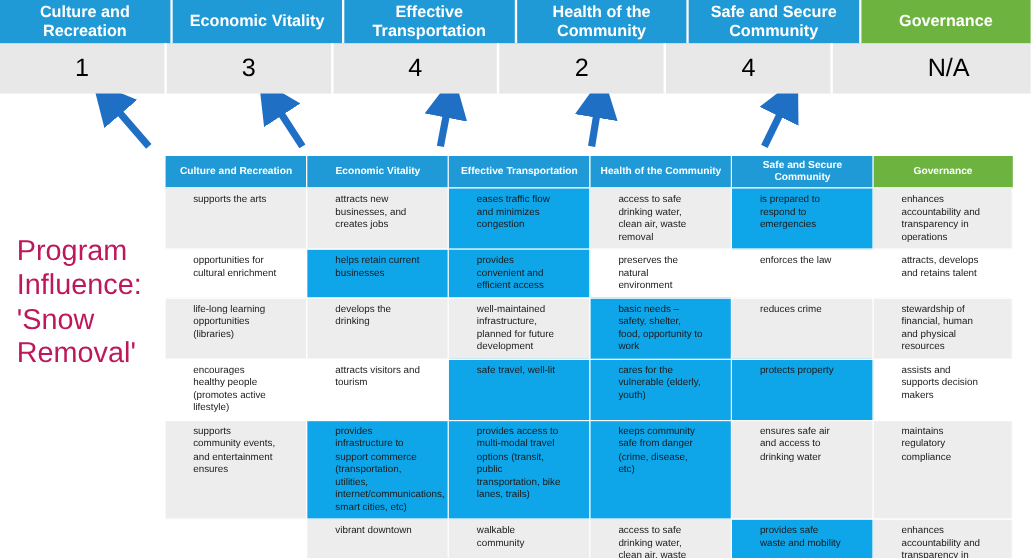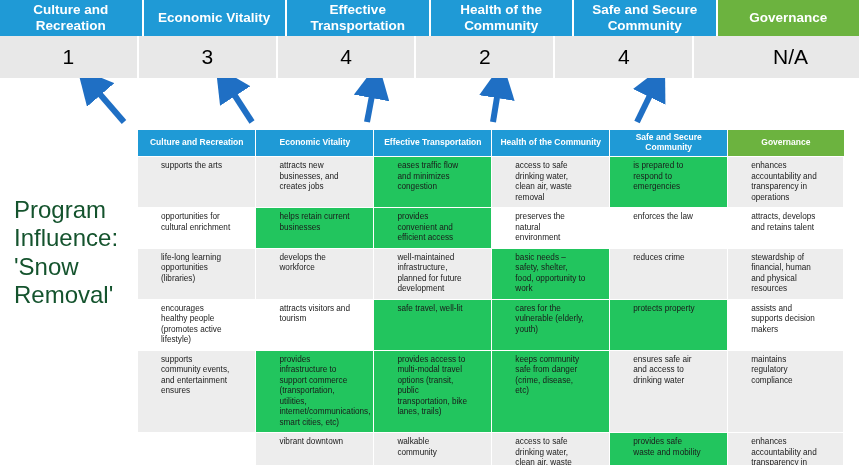--- a/index.html
+++ b/index.html
@@ -77,21 +77,21 @@
     height: 52px;
   }
 
   
   #caption {
     position: absolute;
     left: 14px;
     top: 196px;
     width: 120px;
     font-size: 24px;
-    color: #14532d;
+    color: #be185d;
     line-height: 1.18;
   }
 
   
   #matrix {
     position: absolute;
     left: 138px;
     top: 130px;
     width: 706px;
     border-collapse: collapse;
@@ -128,21 +128,21 @@
     padding: 4px 23px;
     line-height: 1.28;
     border-right: 1px solid #ffffff;
     border-bottom: 1px solid #ffffff;
     background: #ffffff;
   }
   #matrix td.shade {
     background: #ededed;
   }
   #matrix td.hl {
-    background: #22c55e;
+    background: #0ea5e9;
   }
   #matrix td.empty { background: #ffffff; }
   #matrix tr.shaderow td.plain { background: #ededed; }
 </style>
 </head>
 <body>
 
 <div id="top-strip">
   <div id="top-header-row">
     <div class="top-head-cell">Culture and Recreation</div>
@@ -208,21 +208,21 @@
       <tr>
         <td class="plain">opportunities for cultural enrichment</td>
         <td class="hl">helps retain current businesses</td>
         <td class="hl">provides convenient and efficient access</td>
         <td class="plain">preserves the natural environment</td>
         <td class="plain">enforces the law</td>
         <td class="plain">attracts, develops and retains talent</td>
       </tr>
       <tr class="shaderow">
         <td class="plain shade">life-long learning opportunities (libraries)</td>
-        <td class="plain shade">develops the workforce</td>
+        <td class="plain shade">develops the drinking</td>
         <td class="plain shade">well-maintained infrastructure, planned for future development</td>
         <td class="hl">basic needs – safety, shelter, food, opportunity to work</td>
         <td class="plain shade">reduces crime</td>
         <td class="plain shade">stewardship of financial, human and physical resources</td>
       </tr>
       <tr>
         <td class="plain">encourages healthy people (promotes active lifestyle)</td>
         <td class="plain">attracts visitors and tourism</td>
         <td class="hl">safe travel, well-lit</td>
         <td class="hl">cares for the vulnerable (elderly, youth)</td>

